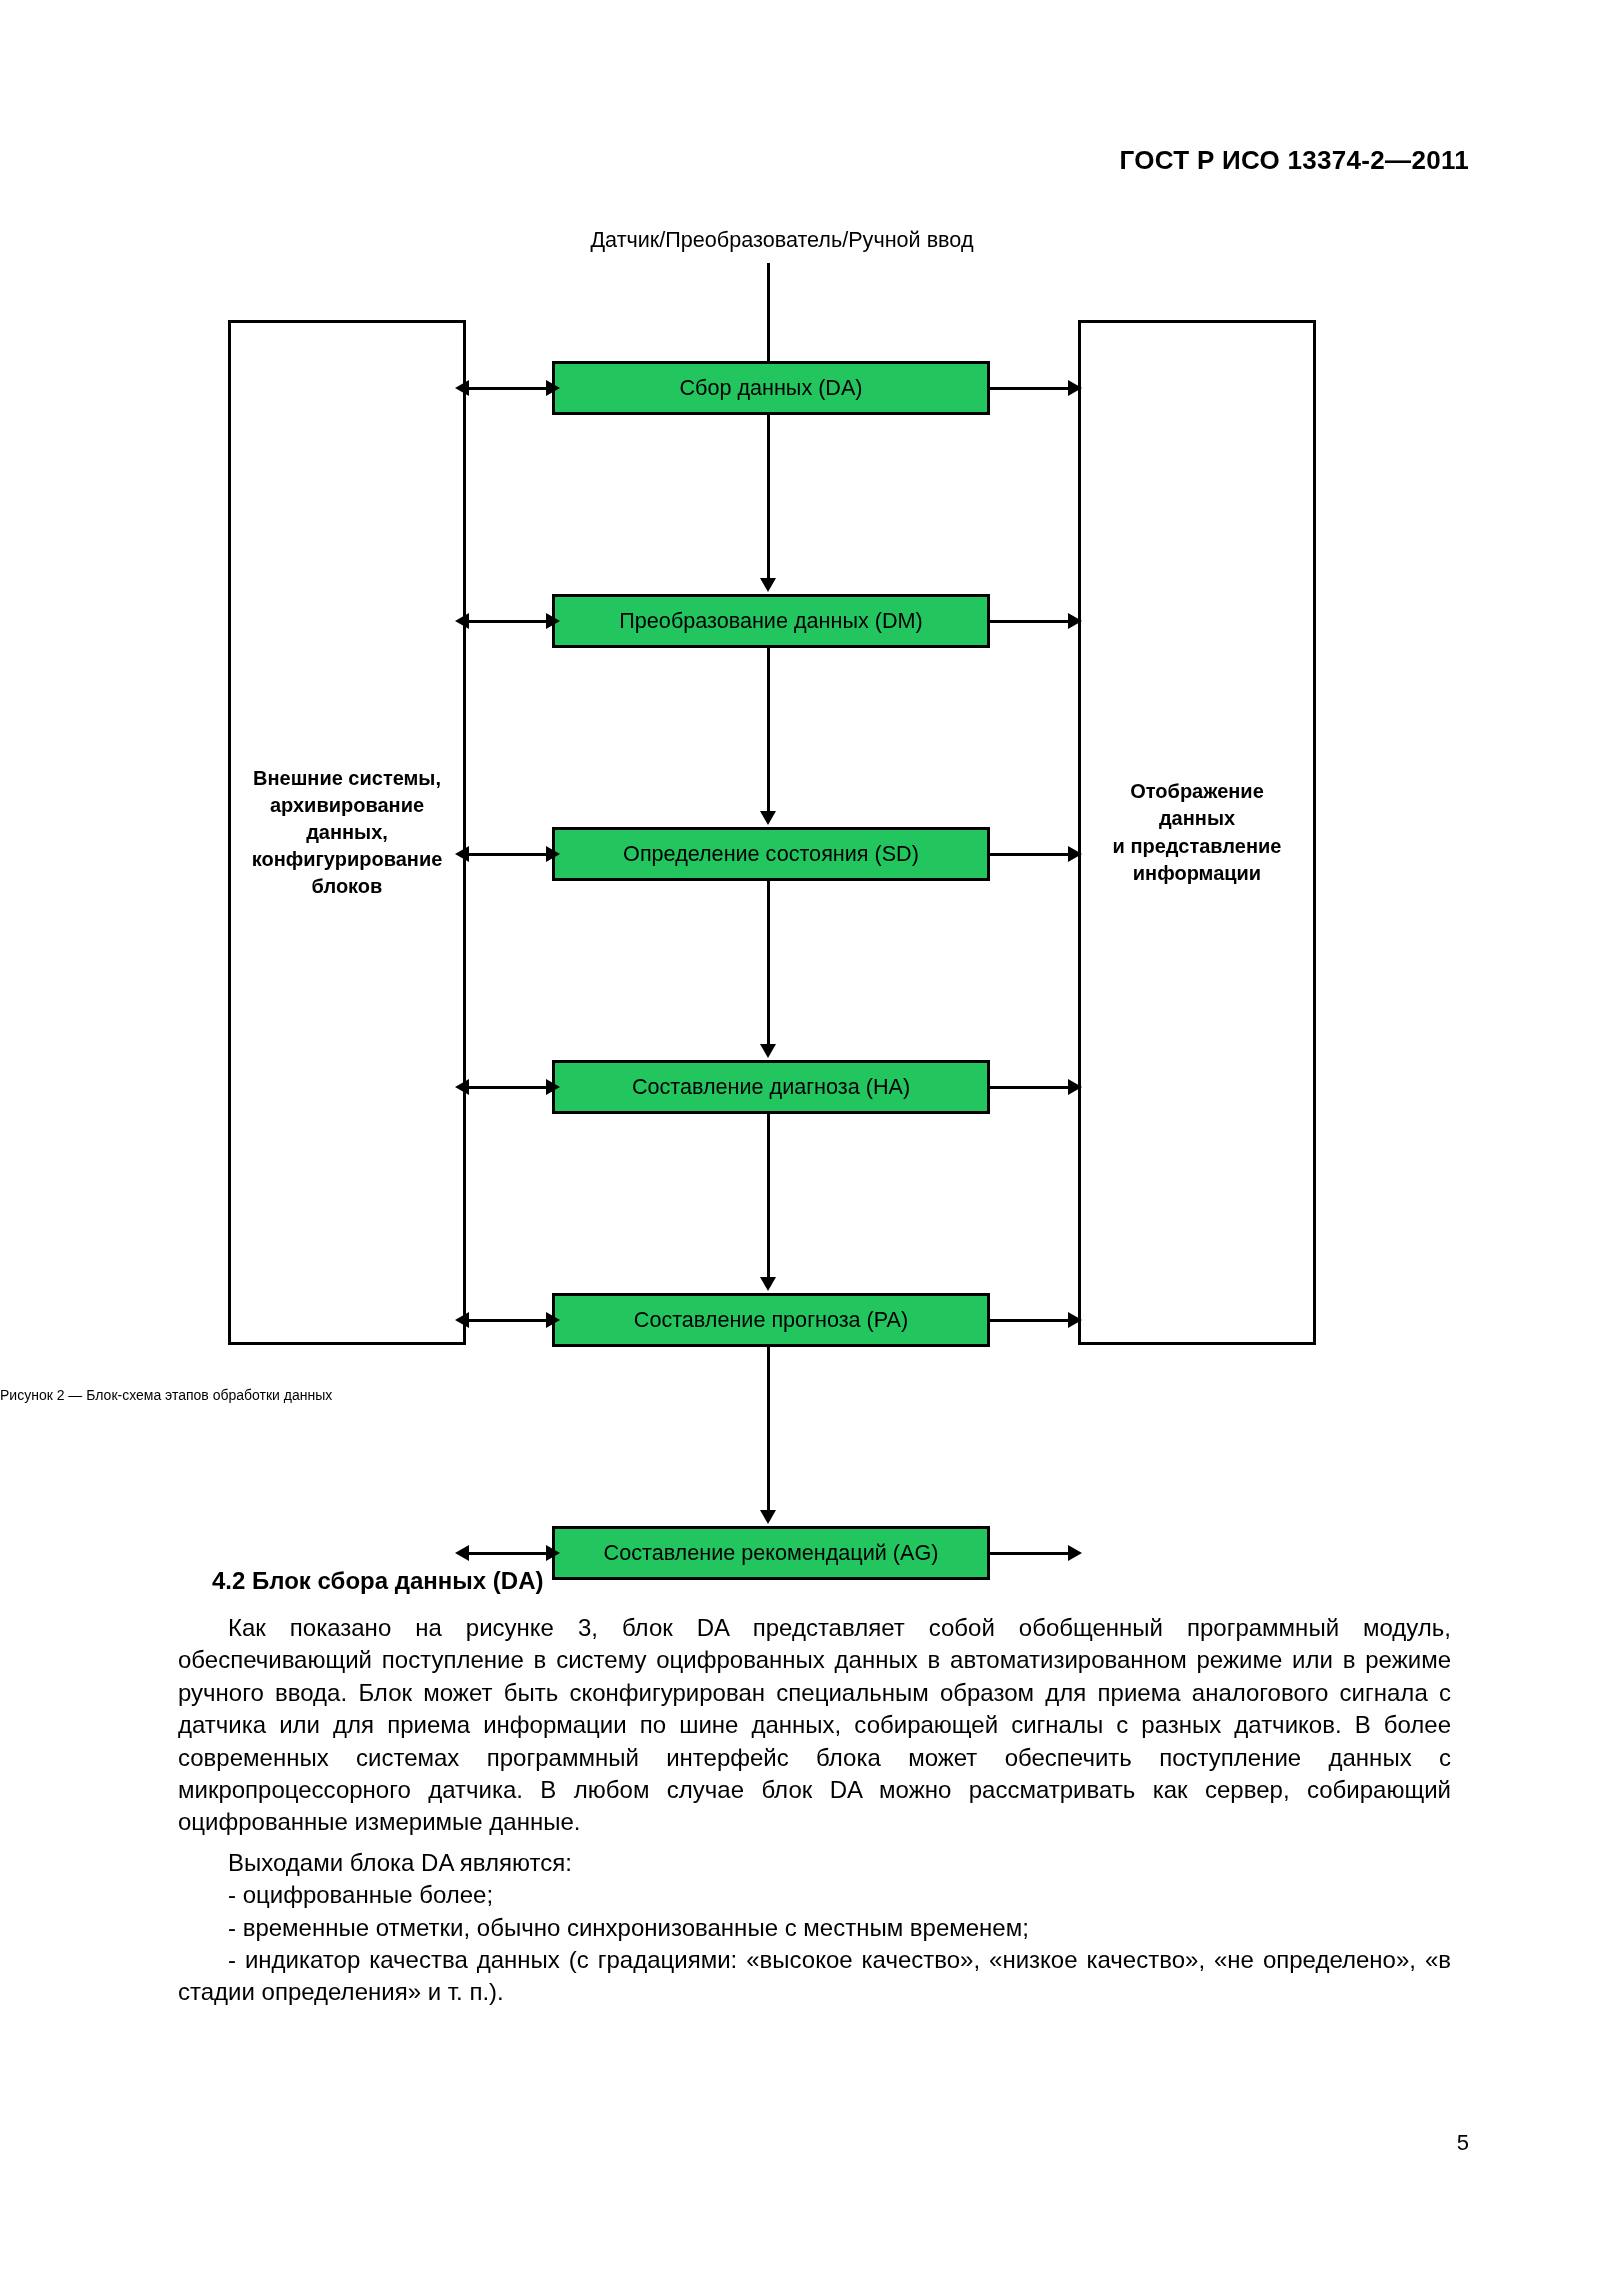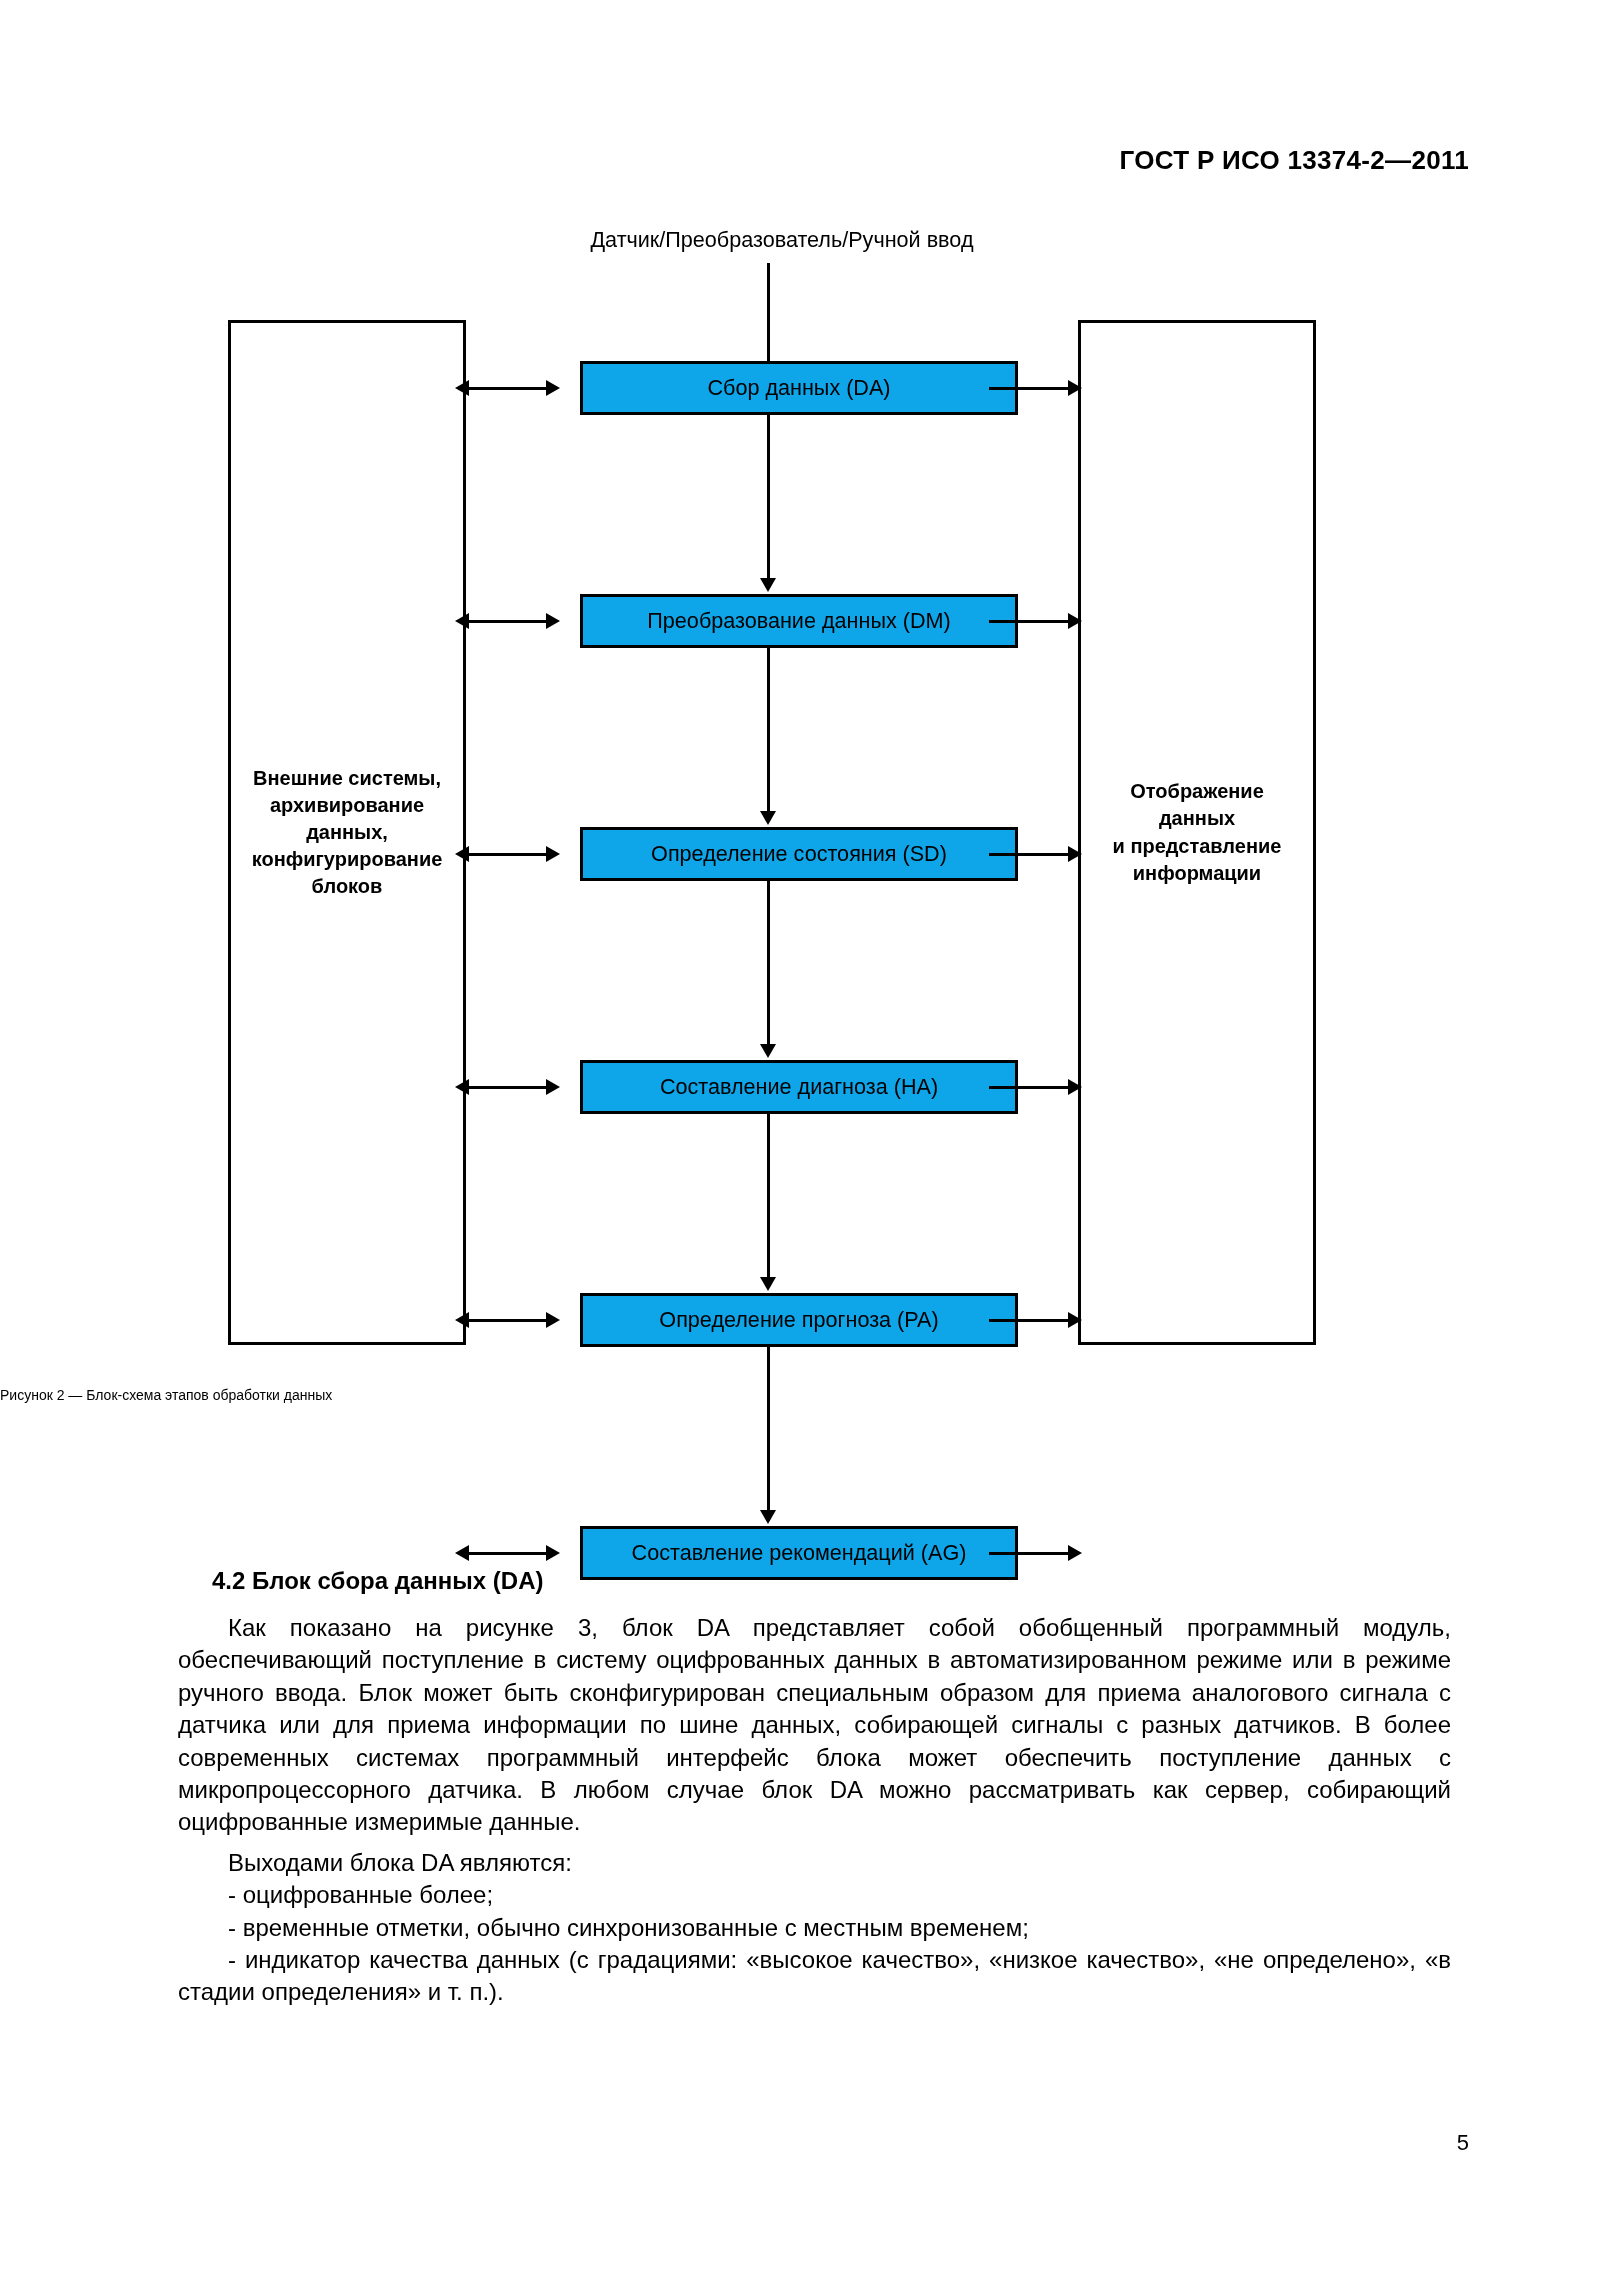--- a/index.html
+++ b/index.html
@@ -101,26 +101,26 @@
     line-height: 1.36;
     text-align: center;
     font-weight: bold;
     padding: 0 9.2px;
     white-space: pre-line;
   }
 
   
   .proc-box {
     position: absolute;
-    left: 580px;
+    left: 552px;
     width: 438px;
     height: 54px;
     border: 3.3px solid #000;
     box-sizing: border-box;
-    background: #0ea5e9;
+    background: #22c55e;
     display: flex;
     align-items: center;
     justify-content: center;
   }
   .proc-box-label {
     font-size: 21.6px;
     white-space: nowrap;
   }
 
   
@@ -296,21 +296,21 @@
     <div class="arrow-v" style="top:671px; height:165px"></div>
 
     <div class="proc-box" style="top:851px">
       <span class="proc-box-label">Составление диагноза (HA)</span>
     </div>
     <div class="arrow-left" style="top:877px"></div>
     <div class="arrow-right" style="top:877px"></div>
     <div class="arrow-v" style="top:904px; height:165px"></div>
 
     <div class="proc-box" style="top:1084px">
-      <span class="proc-box-label">Определение прогноза (PA)</span>
+      <span class="proc-box-label">Составление прогноза (PA)</span>
     </div>
     <div class="arrow-left" style="top:1110px"></div>
     <div class="arrow-right" style="top:1110px"></div>
     <div class="arrow-v" style="top:1137px; height:165px"></div>
 
     <div class="proc-box" style="top:1317px">
       <span class="proc-box-label">Составление рекомендаций (AG)</span>
     </div>
     <div class="arrow-left" style="top:1343px"></div>
     <div class="arrow-right" style="top:1343px"></div>

